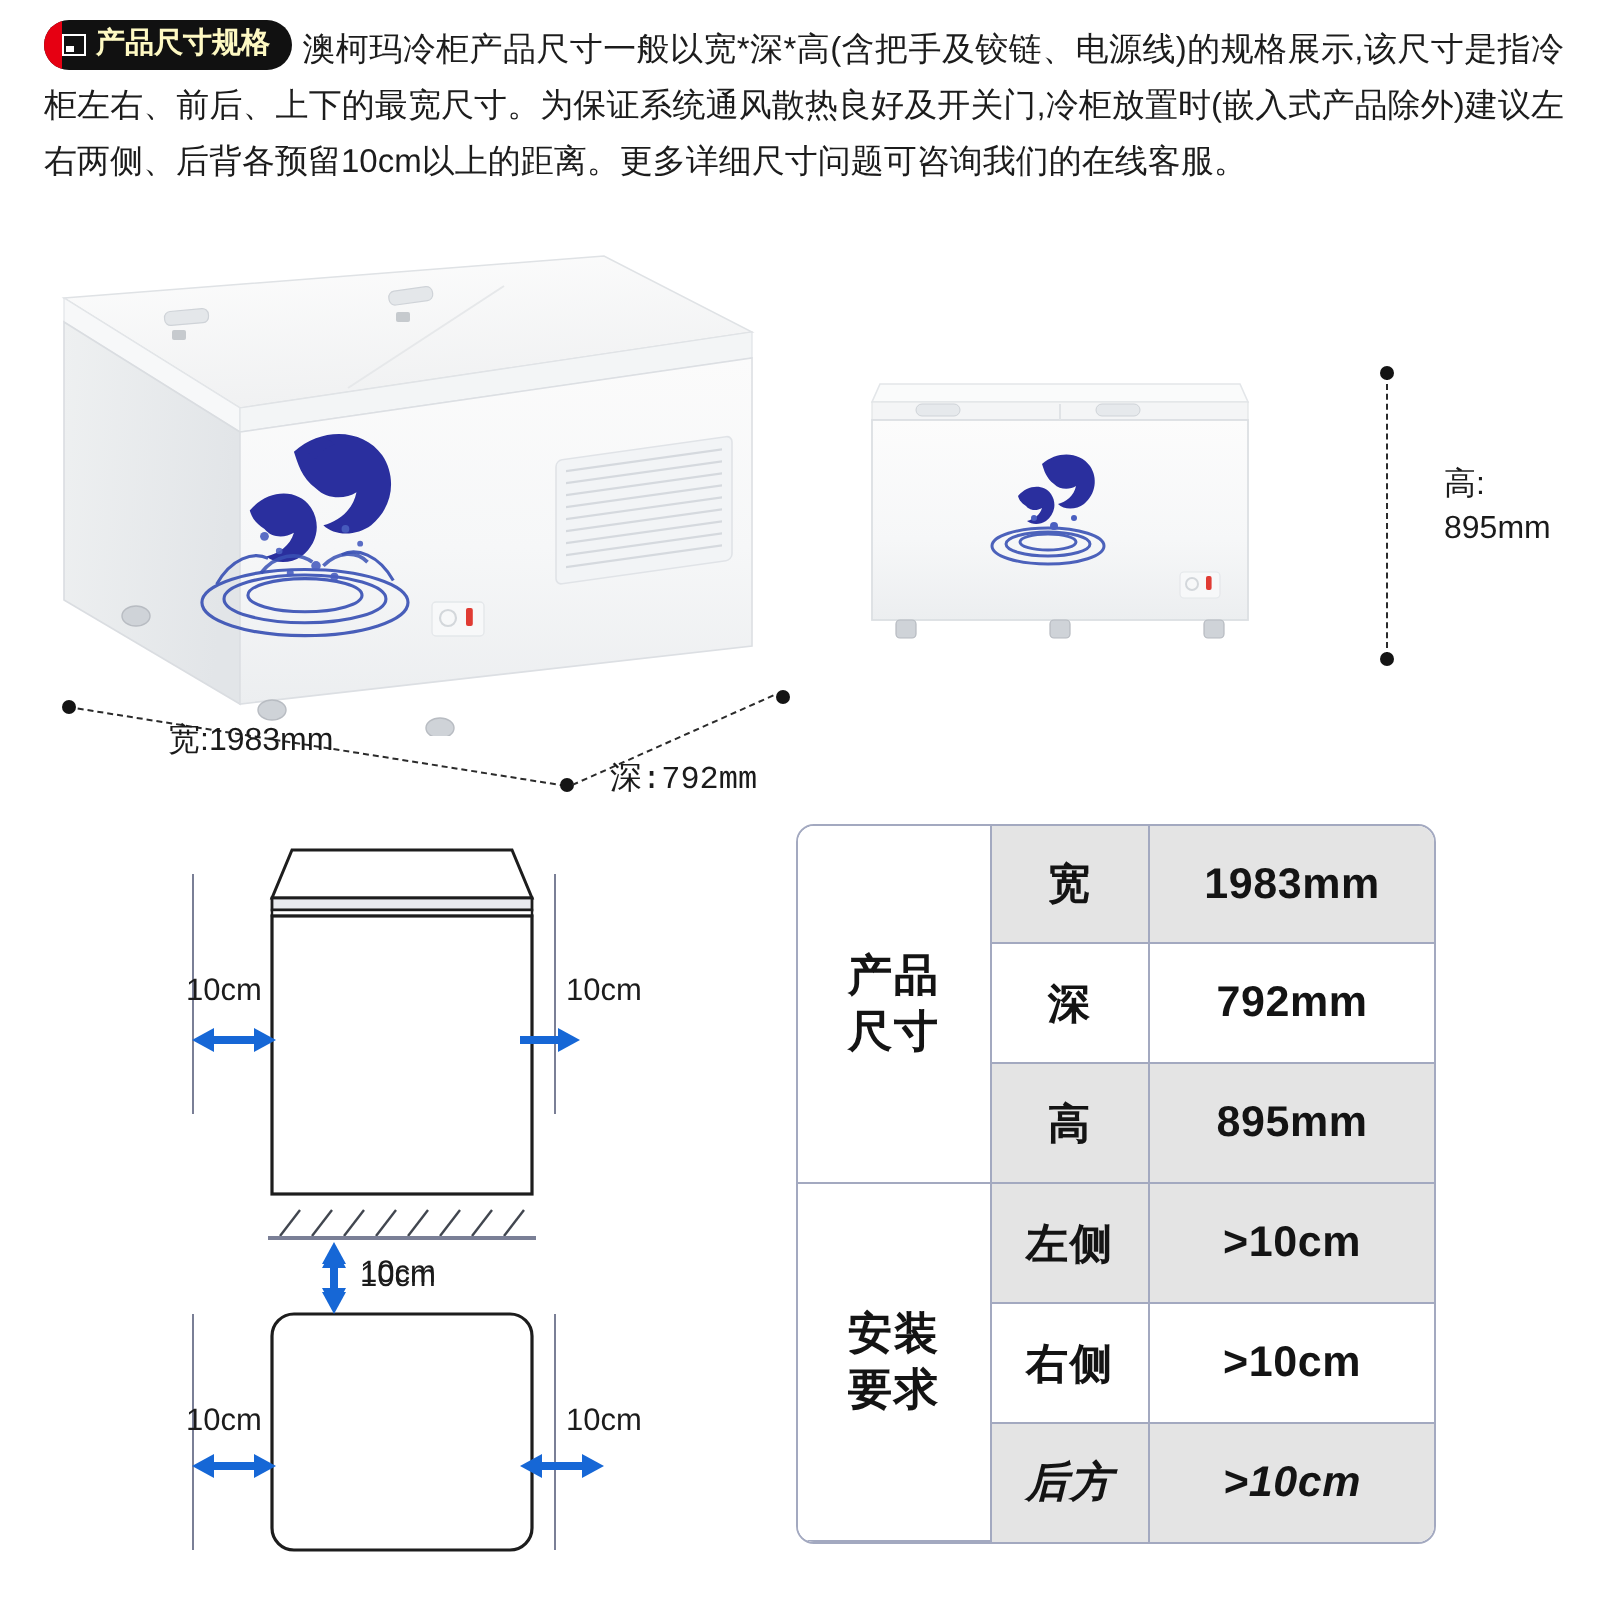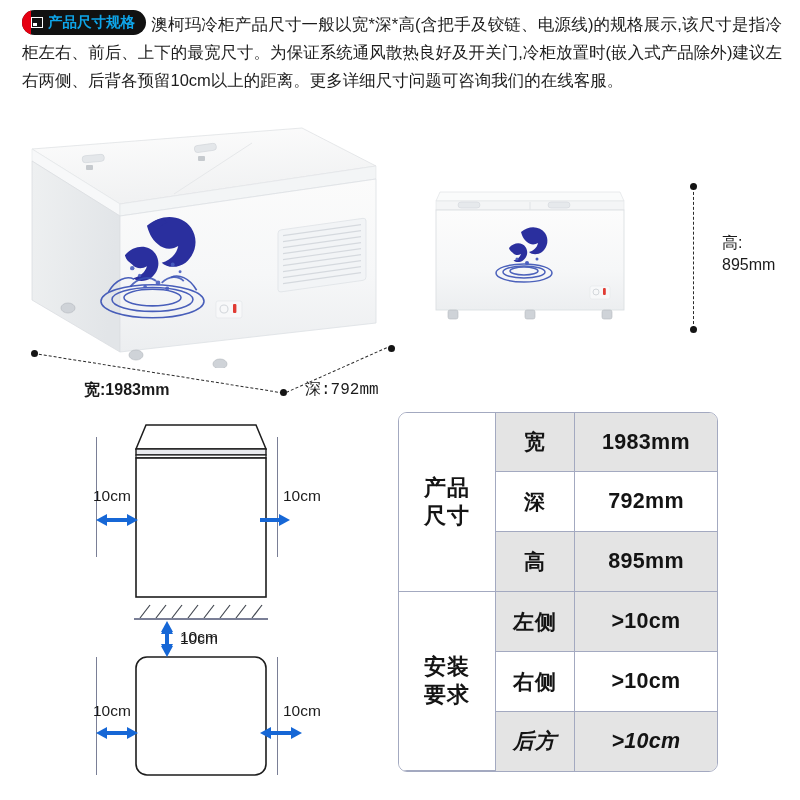--- a/index.html
+++ b/index.html
@@ -27,21 +27,21 @@
     line-height: 28px;
     color: #1c1c1c;
     text-align: justify;
     letter-spacing: 0px;
   }
   .badge {
     display: inline-flex;
     align-items: center;
     gap: 5px;
     background: #111111;
-    color: #0ea5e9;
+    color: #fef9c3;
     border-radius: 13px;
     padding: 2px 11px 2px 9px;
     font-size: 14.5px;
     line-height: 21px;
     font-weight: 700;
     position: relative;
     vertical-align: 2px;
     margin-right: 5px;
     overflow: hidden;
   }
@@ -89,21 +89,21 @@
   }
 
   
   .dim-label {
     position: absolute;
     font-size: 16px;
     color: #1b1b1b;
     white-space: nowrap;
     letter-spacing: 0px;
   }
-  #dim-width-label  { left: 84px;  top: 380px; font-weight: bold; }
+  #dim-width-label  { left: 84px;  top: 360px; }
   #dim-depth-label  { left: 305px; top: 379px; font-family: Liberation Mono, monospace; }
   #dim-height-label {
     left: 722px; top: 232px;
     line-height: 22px;
     text-align: left;
   }
 
   .dot {
     position: absolute;
     width: 7px; height: 7px;

